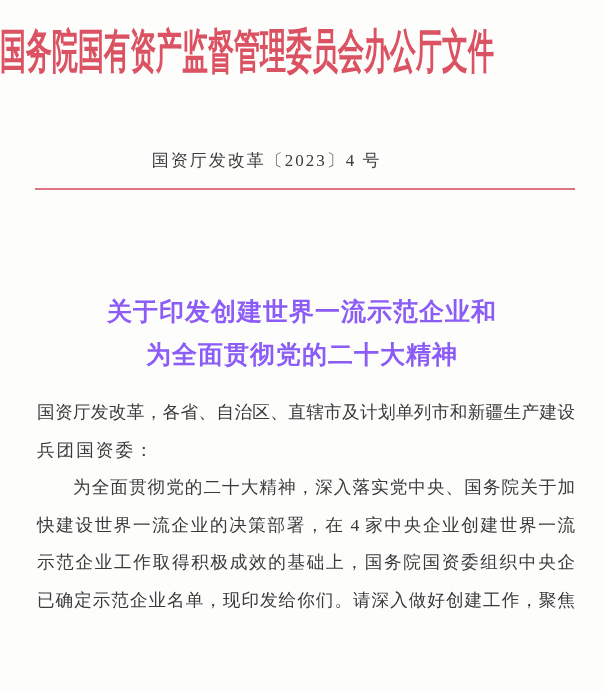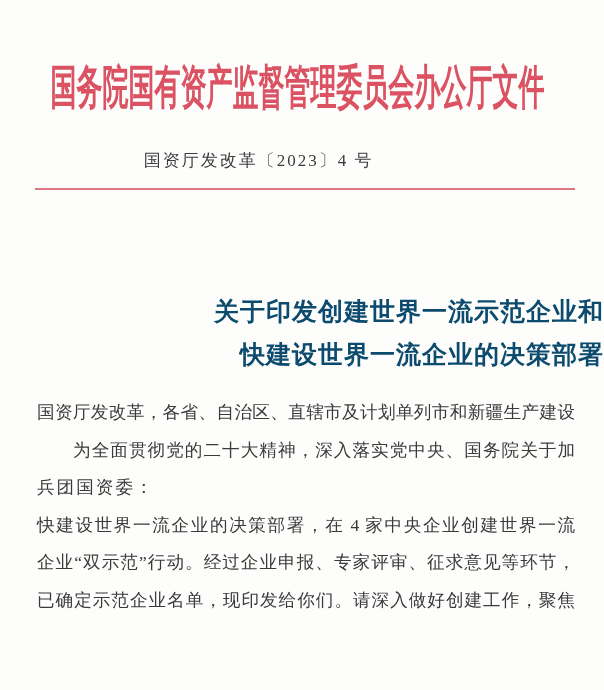--- a/index.html
+++ b/index.html
@@ -15,62 +15,60 @@
     background: #fdfdfc;
     overflow: hidden;
     font-family: "Liberation Serif", "DejaVu Serif", serif;
   }
   .letterhead {
     position: absolute;
     top: 20px;
     left: 0;
     width: 595px;
     height: 66px;
-    text-align: center;
     white-space: nowrap;
-    margin-top: 36px;
   }
   .letterhead .stretch {
     display: inline-block;
     font-size: 26px;
     font-weight: bold;
     letter-spacing: 0px;
     color: #db5363;
     transform: scaleY(1.8);
     transform-origin: center center;
     line-height: 66px;
   }
   .doc-number {
     position: absolute;
     top: 148px;
-    left: 0;
+    left: 8px;
     width: 517px;
     text-align: center;
     font-size: 17px;
     letter-spacing: 2px;
     color: #3c3c3c;
     line-height: 26px;
   }
   .red-rule {
     position: absolute;
     top: 188px;
     left: 35px;
     width: 540px;
     height: 2px;
     background: #dd7585;
   }
   .doc-title {
     position: absolute;
     top: 290px;
     left: 0;
     width: 604px;
-    text-align: right;
+    text-align: center;
     font-size: 25px;
     font-weight: bold;
-    color: #0c4a6e;
+    color: #8b5cf6;
     line-height: 43px;
     letter-spacing: 1px;
   }
   .body-text {
     position: absolute;
     top: 394px;
     left: 37px;
     width: 538px;
     font-size: 17.6px;
     color: #3a3a3a;
@@ -99,25 +97,25 @@
   <div class="letterhead">
     <span class="stretch">国务院国有资产监督管理委员会办公厅文件</span>
   </div>
 
   <div class="doc-number">国资厅发改革〔2023〕4 号</div>
 
   <div class="red-rule"></div>
 
   <div class="doc-title">
     <div>关于印发创建世界一流示范企业和</div>
-    <div>快建设世界一流企业的决策部署</div>
+    <div>为全面贯彻党的二十大精神</div>
   </div>
 
   <div class="body-text">
     <div class="body-line">国资厅发改革，各省、自治区、直辖市及计划单列市和新疆生产建设</div>
+    <div class="body-line left-align">兵团国资委：</div>
     <div class="body-line indent">为全面贯彻党的二十大精神，深入落实党中央、国务院关于加</div>
-    <div class="body-line left-align">兵团国资委：</div>
     <div class="body-line">快建设世界一流企业的决策部署，在 4 家中央企业创建世界一流</div>
-    <div class="body-line">企业“双示范”行动。经过企业申报、专家评审、征求意见等环节，</div>
+    <div class="body-line">示范企业工作取得积极成效的基础上，国务院国资委组织中央企</div>
     <div class="body-line">已确定示范企业名单，现印发给你们。请深入做好创建工作，聚焦</div>
   </div>
 
 </div>
 
 </body></html>

